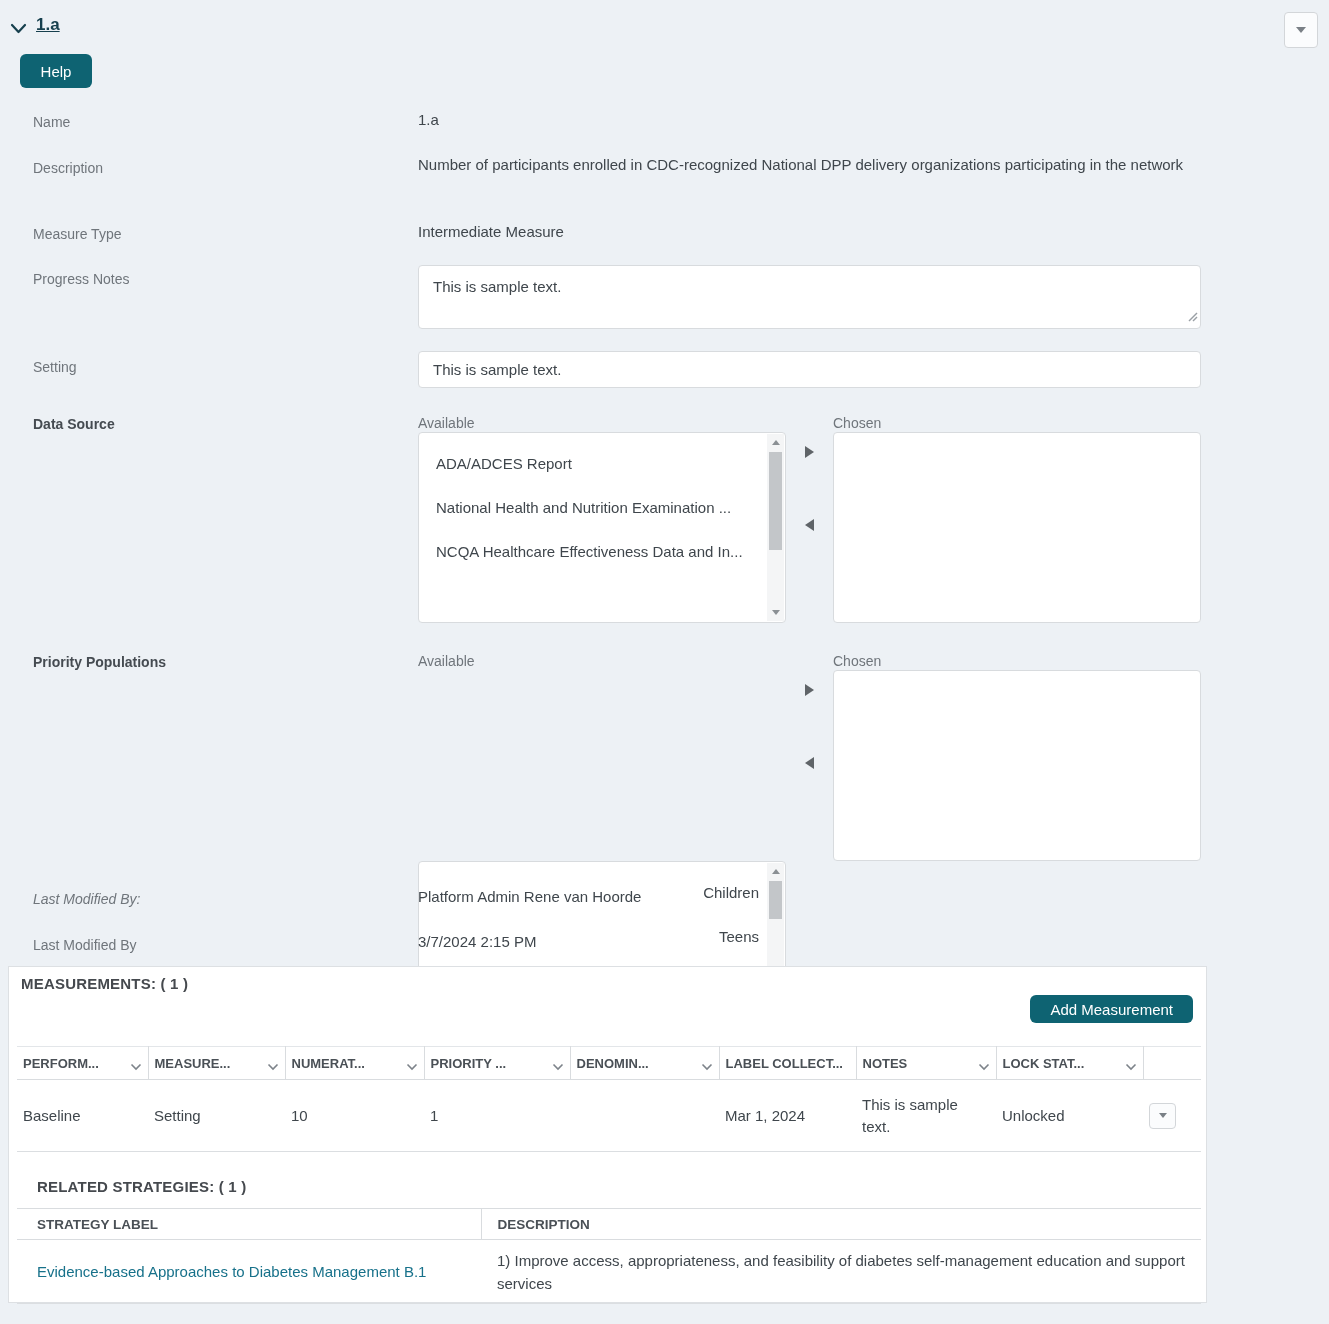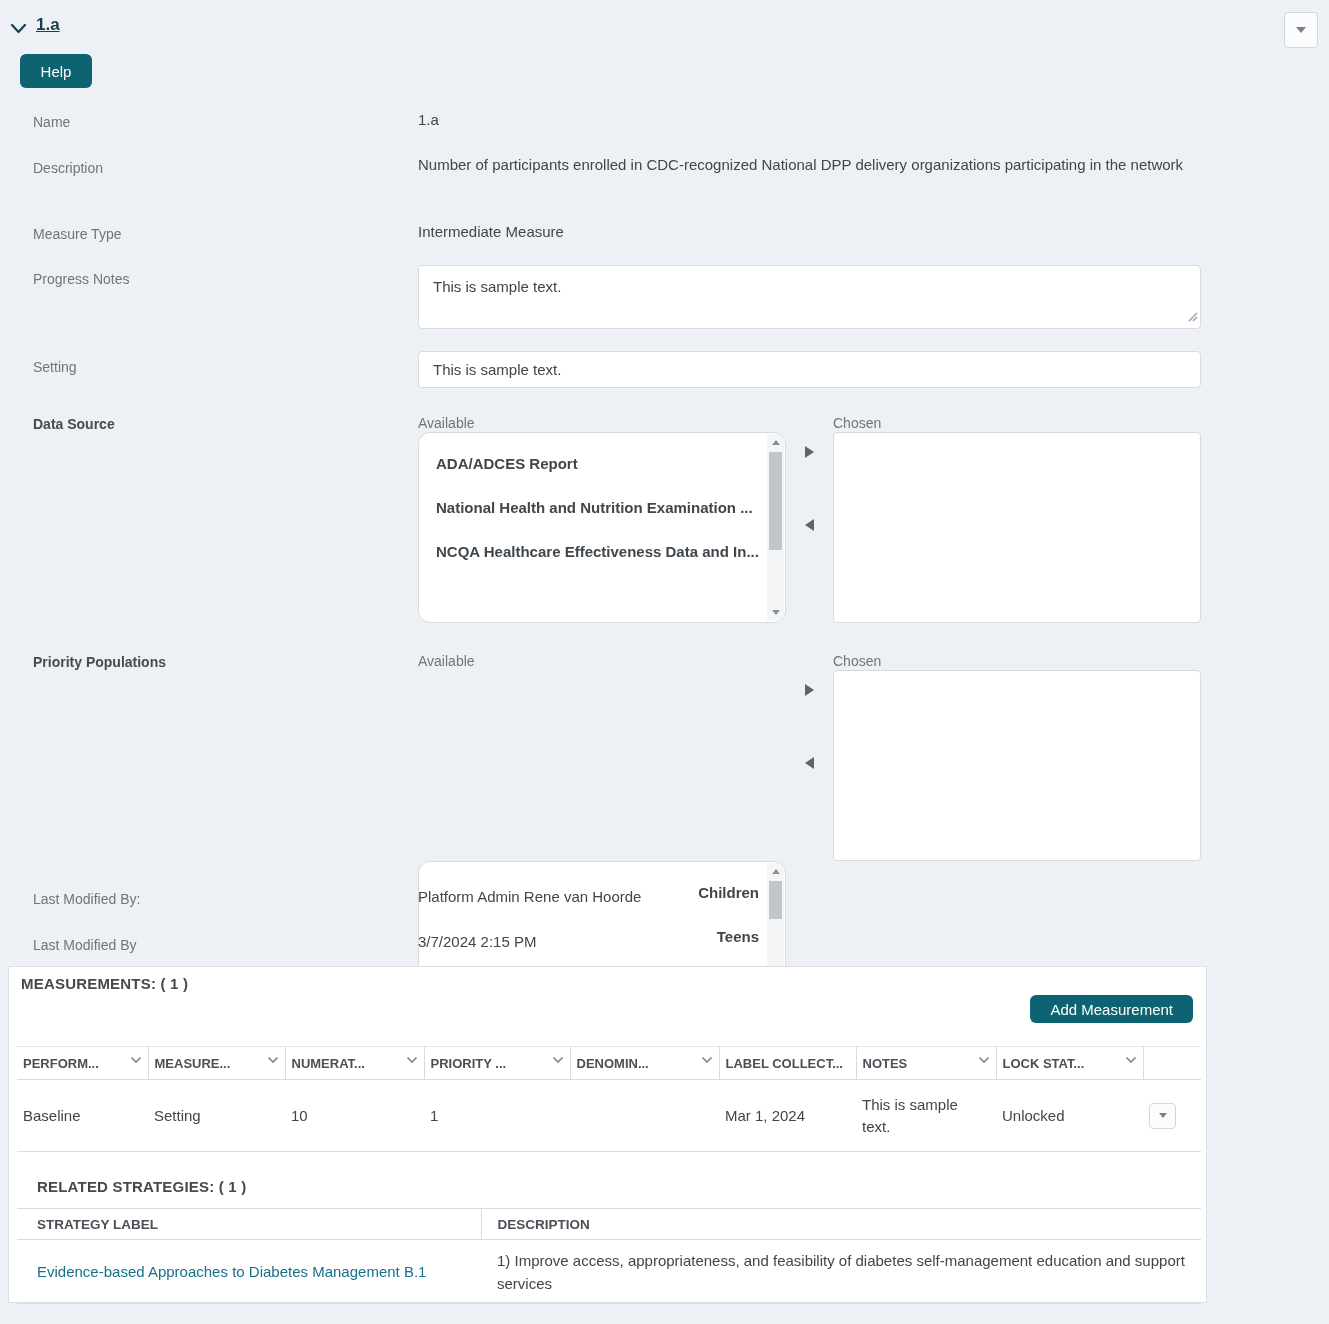--- a/index.html
+++ b/index.html
@@ -32,22 +32,22 @@
   .text-input, .textarea-box {
     width:783px; background:#ffffff; border:1px solid #d8dbde; border-radius:4px;
     font-family:inherit; font-size:15px; color:#3f464c; padding:8px 14px;
   }
   .text-input { height:37px; }
   .textarea-box { height:64px; resize:none; overflow:hidden; line-height:20px; padding-top:11px; }
   .resize-grip { position:absolute; right:3px; bottom:3px; }
 
   
   .listbox {
-    width:368px; height:191px; background:#ffffff; border:1px solid #d8dbde; border-radius:12px;
-    position:relative; overflow:hidden; padding-top:9px;font-weight:bold;
+    width:368px; height:191px; background:#ffffff; border:1px solid #d8dbde; border-radius:4px;
+    position:relative; overflow:hidden; padding-top:9px;
   }
   .listbox-item { height:44px; line-height:44px; padding-left:17px; font-size:15px; color:#3f464c;
     white-space:nowrap; overflow:hidden; cursor:pointer; width:340px; }
   .chosen-box {
     width:368px; height:191px; background:#ffffff; border:1px solid #d8dbde; border-radius:4px;
   }
   .vscroll { position:absolute; top:1px; right:1px; bottom:1px; width:17px; background:#f4f5f6; }
   .vscroll .arr { position:absolute; left:0; width:17px; height:17px; display:flex; align-items:center; justify-content:center; cursor:pointer; }
   .vscroll .arr-up { top:0; }
   .vscroll .arr-down { bottom:0; }
@@ -67,21 +67,21 @@
   .panel-title { font-size:15px; font-weight:bold; color:#45494e; letter-spacing:0.2px; }
   .add-btn { height:28px; padding:0 20px; }
 
   table.meas { position:absolute; left:8px; top:79px; width:1184px; table-layout:fixed; border-collapse:collapse; }
   table.meas th {
     height:33px; border-top:1px solid #e3e6e9; border-bottom:1px solid #d9dcdf;
     font-size:13px; color:#4a5056; font-weight:bold; text-align:left; padding:0 6px;
     white-space:nowrap; overflow:hidden; cursor:pointer;
   }
   table.meas th:not(:last-child) { border-right:1px solid #d9dcdf; }
-  table.meas .th-inner { display:flex; align-items:flex-start; justify-content:space-between; }
+  table.meas .th-inner { display:flex; align-items:flex-end; justify-content:space-between; }
   table.meas td {
     height:72px; border-bottom:1px solid #dbdee1; font-size:15px; color:#3f464c;
     padding:0 8px 0 6px; vertical-align:middle; line-height:22px;
   }
   .row-action-btn {
     width:27px; height:26px; background:#fbfcfd; border:1px solid #d3d6d9; border-radius:4px;
     display:flex; align-items:center; justify-content:center; cursor:pointer;
   }
   .row-action-btn .tri-down-sm { border-left-width:4px; border-right-width:4px; border-top-width:5px; }
 
@@ -176,21 +176,21 @@
       <span class="arr arr-down">
           <span class="tri-down-xs"></span>
         </span>
     </div>
   </div>
   <span class="abs tri-right" style="left:805px;top:684px;"></span>
   <span class="abs tri-left" style="left:805px;top:757px;"></span>
   <div class="abs lbl" style="left:833px;top:653px;">Chosen</div>
   <div class="abs chosen-box" style="left:833px;top:670px;"></div>
 
-  <div class="abs lbl" style="left:33px;top:891px;">Last Modified By:</div>
+  <div class="abs lbl" style="left:33px;top:891px;font-style:italic;">Last Modified By:</div>
   <div class="abs val" style="left:418px;top:885px;">Platform Admin Rene van Hoorde</div>
   <div class="abs lbl" style="left:33px;top:937px;">Last Modified By</div>
   <div class="abs val" style="left:418px;top:930px;">3/7/2024 2:15 PM</div>
 
   <div class="abs panel">
     <div class="abs panel-title" style="left:12px;top:8px;">MEASUREMENTS: ( 1 )</div>
     <button class="abs btn-teal add-btn" style="right:13px;top:28px;">Add Measurement</button>
 
     <table class="meas">
       <colgroup>

